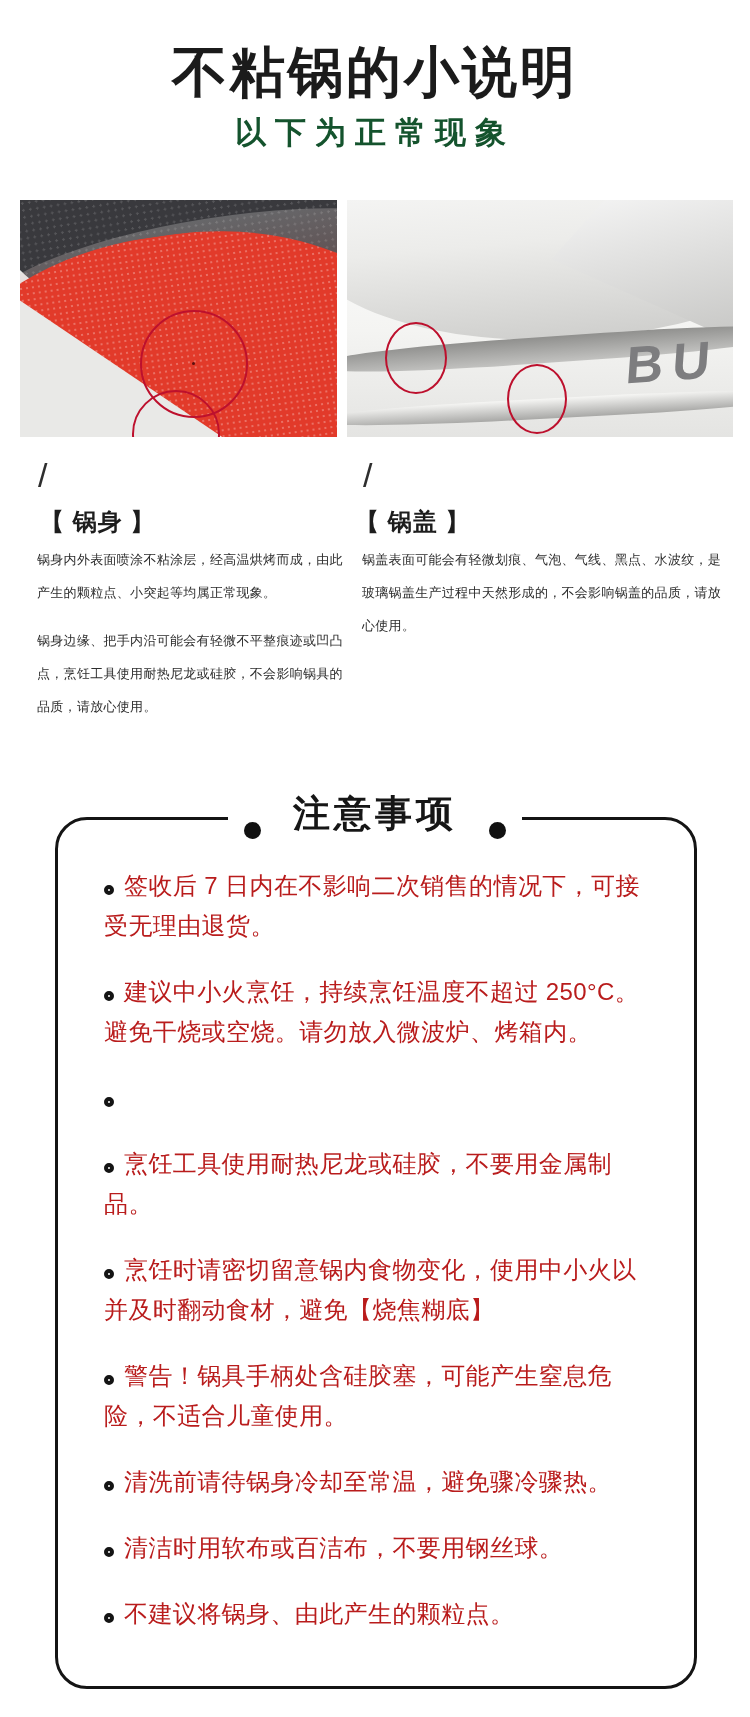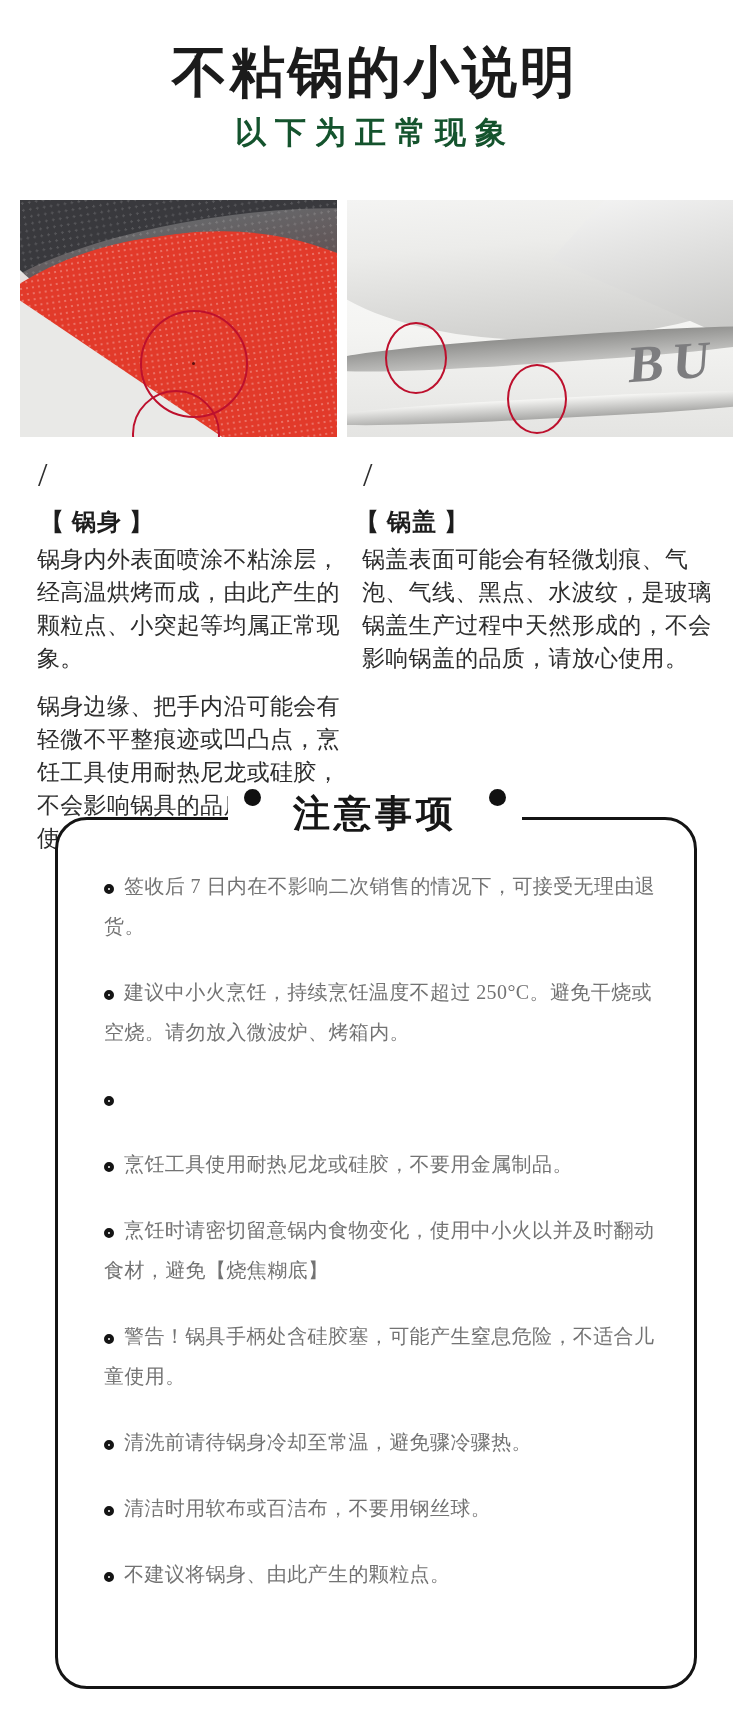--- a/index.html
+++ b/index.html
@@ -1,18 +1,18 @@
 <!DOCTYPE html>
 <html><head>
 <meta charset="utf-8">
 <style>
   * { margin:0; padding:0; box-sizing:border-box; }
   html,body { background:#ffffff; }
   body { font-family:"Liberation Sans","DejaVu Sans",sans-serif; }
-  .page { position:relative; width:750px; height:1717px; margin:0 auto; background:#ffffff; overflow:hidden;font-family:Liberation Serif, serif; }
+  .page { position:relative; width:750px; height:1717px; margin:0 auto; background:#ffffff; overflow:hidden; }
 
   
   .main-title { position:absolute; top:36px; left:0; width:100%; text-align:center;
     font-size:55px; font-weight:800; color:#1b1b1b; letter-spacing:3px; }
   .sub-title { position:absolute; top:112px; left:0; width:100%; text-align:center;
     font-size:31px; font-weight:700; color:#14532d; letter-spacing:9px; }
 
   
   .photo { position:absolute; top:200px; height:237px; overflow:hidden; }
   .photo-body { left:20px; width:317px; background:#e9e9e7; }
@@ -49,37 +49,37 @@
   .c-lid-1  { left:38px;  top:122px; width:62px;  height:72px; }
   .c-lid-2  { left:160px; top:164px; width:60px;  height:70px; }
   .dot-mark { position:absolute; width:3px; height:3px; background:#5a0f0f; border-radius:50%; }
   .d1 { left:172px; top:162px; }
 
   
   .slash { position:absolute; top:456px; font-size:34px; font-weight:300; color:#2e2e2e; }
   .slash-body { left:38px; } .slash-lid { left:363px; }
   .col-head { position:absolute; top:506px; font-size:24px; font-weight:800; color:#1d1d1d; letter-spacing:1px; }
   .head-body { left:40px; } .head-lid { left:355px; }
-  .col-text { position:absolute; top:543px; font-size:23px; line-height:33px; color:#2d2d2d; letter-spacing:0.3px; }
+  .col-text { position:absolute; top:543px; font-size:13px; line-height:33px; color:#2d2d2d; letter-spacing:0.3px; }
   .text-body { left:37px; width:308px; }
   .text-lid  { left:362px; width:370px; }
   .col-text p { margin-bottom:15px; }
 
   
   .notice-box { position:absolute; left:55px; top:817px; width:642px; height:872px;
     border:3.5px solid #141414; border-radius:32px; background:#ffffff; }
   .notice-title-wrap { position:absolute; top:789px; left:0; width:100%;
     display:flex; justify-content:center; z-index:2; }
-  .notice-title-inner { display:flex; align-items:flex-start; gap:32px;
+  .notice-title-inner { display:flex; align-items:flex-end; gap:32px;
     background:#ffffff; padding:0 16px; }
   .title-dot { width:17px; height:17px; background:#111111; border-radius:50%; flex:0 0 auto; }
   .notice-title-text { font-size:37px; font-weight:800; color:#161616; letter-spacing:4px; line-height:50px; }
 
   .notice-items { position:absolute; left:0; top:0; width:100%; padding:46px 38px 0 46px; }
-  .notice-item { font-size:20px; line-height:40px; color:#737373; letter-spacing:0.4px; margin-bottom:26px; }
+  .notice-item { font-size:24px; line-height:40px; color:#b91c1c; letter-spacing:0.4px; margin-bottom:26px; }
   .bullet-ring { display:inline-block; width:10px; height:10px; border:4.5px solid #141414;
     border-radius:50%; margin-right:10px; position:relative; top:1px; }
 </style>
 </head>
 <body>
 
 <div class="page">
 
   <h1 class="main-title">不粘锅的小说明</h1>
   <h2 class="sub-title">以下为正常现象</h2>

